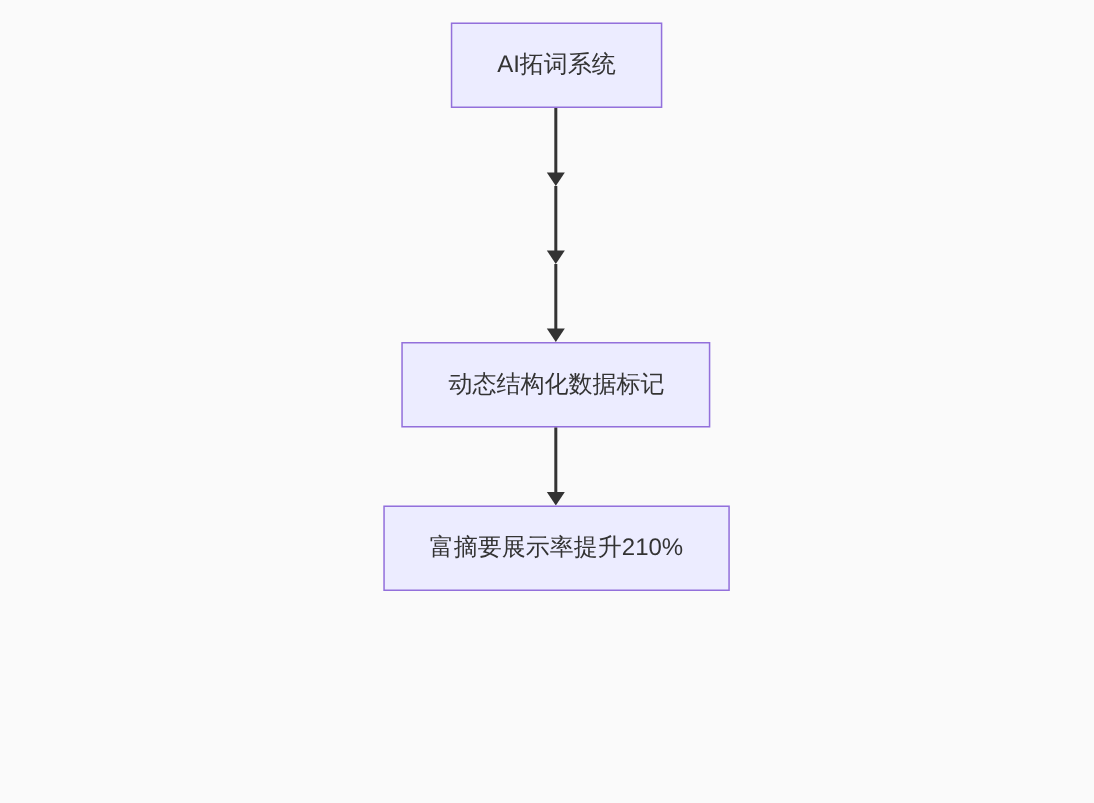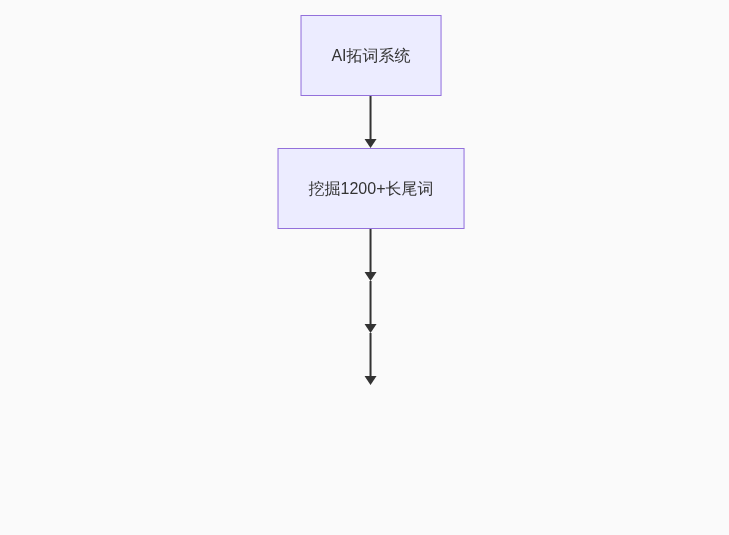--- a/index.html
+++ b/index.html
@@ -19,21 +19,21 @@
     display: flex;
     flex-direction: column;
     align-items: center;
   }
   .flow-node {
     background: #ECECFF;
     border: 1px solid #9370DB;
     color: #333333;
     font-size: 16px;
     line-height: 19px;
-    padding: 30px 30px;
+    padding: 18px 30px;
     text-align: center;
     white-space: nowrap;
     box-sizing: border-box;
   }
   .flow-arrow {
     height: 52px;
     display: flex;
     flex-direction: column;
     align-items: center;
   }
@@ -56,33 +56,34 @@
 
 <div class="flowchart">
 
   <div class="flow-node">AI拓词系统</div>
 
   <div class="flow-arrow">
     <div class="arrow-line"></div>
     <div class="arrow-head"></div>
   </div>
 
-  <div class="flow-node">挖掘1200+长尾词</div>
 
   <div class="flow-arrow">
     <div class="arrow-line"></div>
     <div class="arrow-head"></div>
   </div>
 
 
   <div class="flow-arrow">
     <div class="arrow-line"></div>
     <div class="arrow-head"></div>
   </div>
 
+  <div class="flow-node">动态结构化数据标记</div>
 
   <div class="flow-arrow">
     <div class="arrow-line"></div>
     <div class="arrow-head"></div>
   </div>
 
+  <div class="flow-node">富摘要展示率提升210%</div>
 
 </div>
 
 </body></html>

